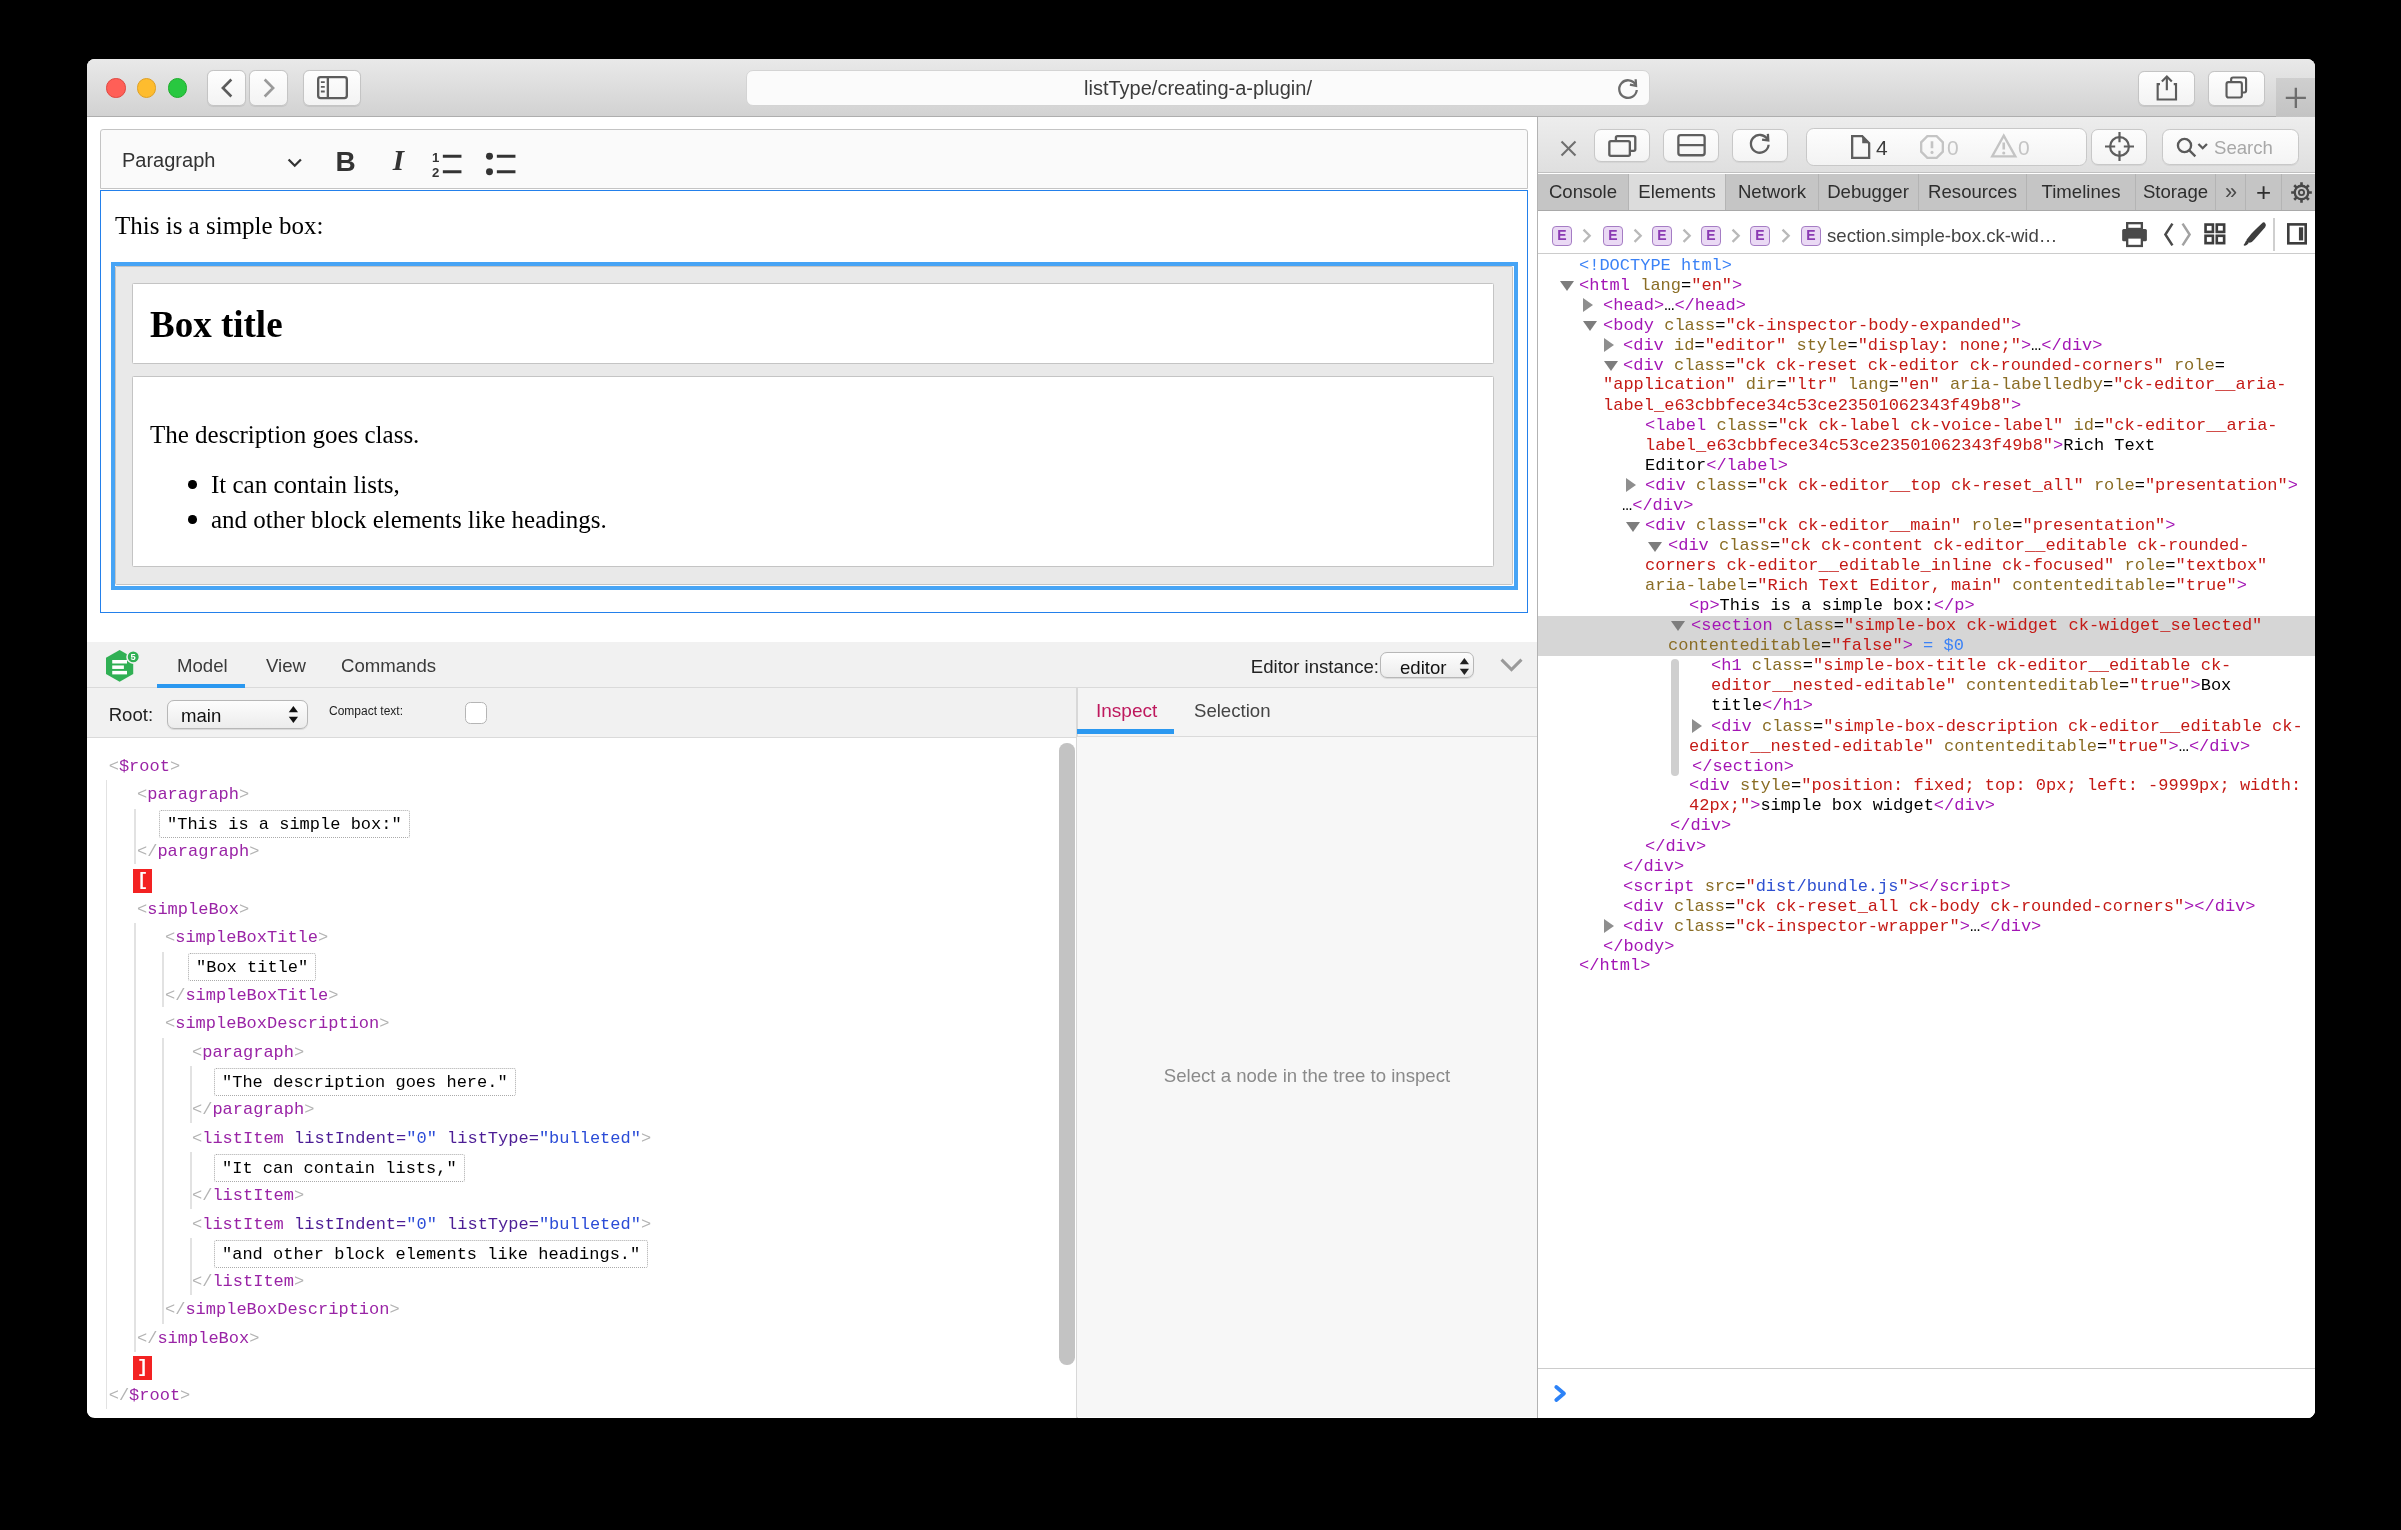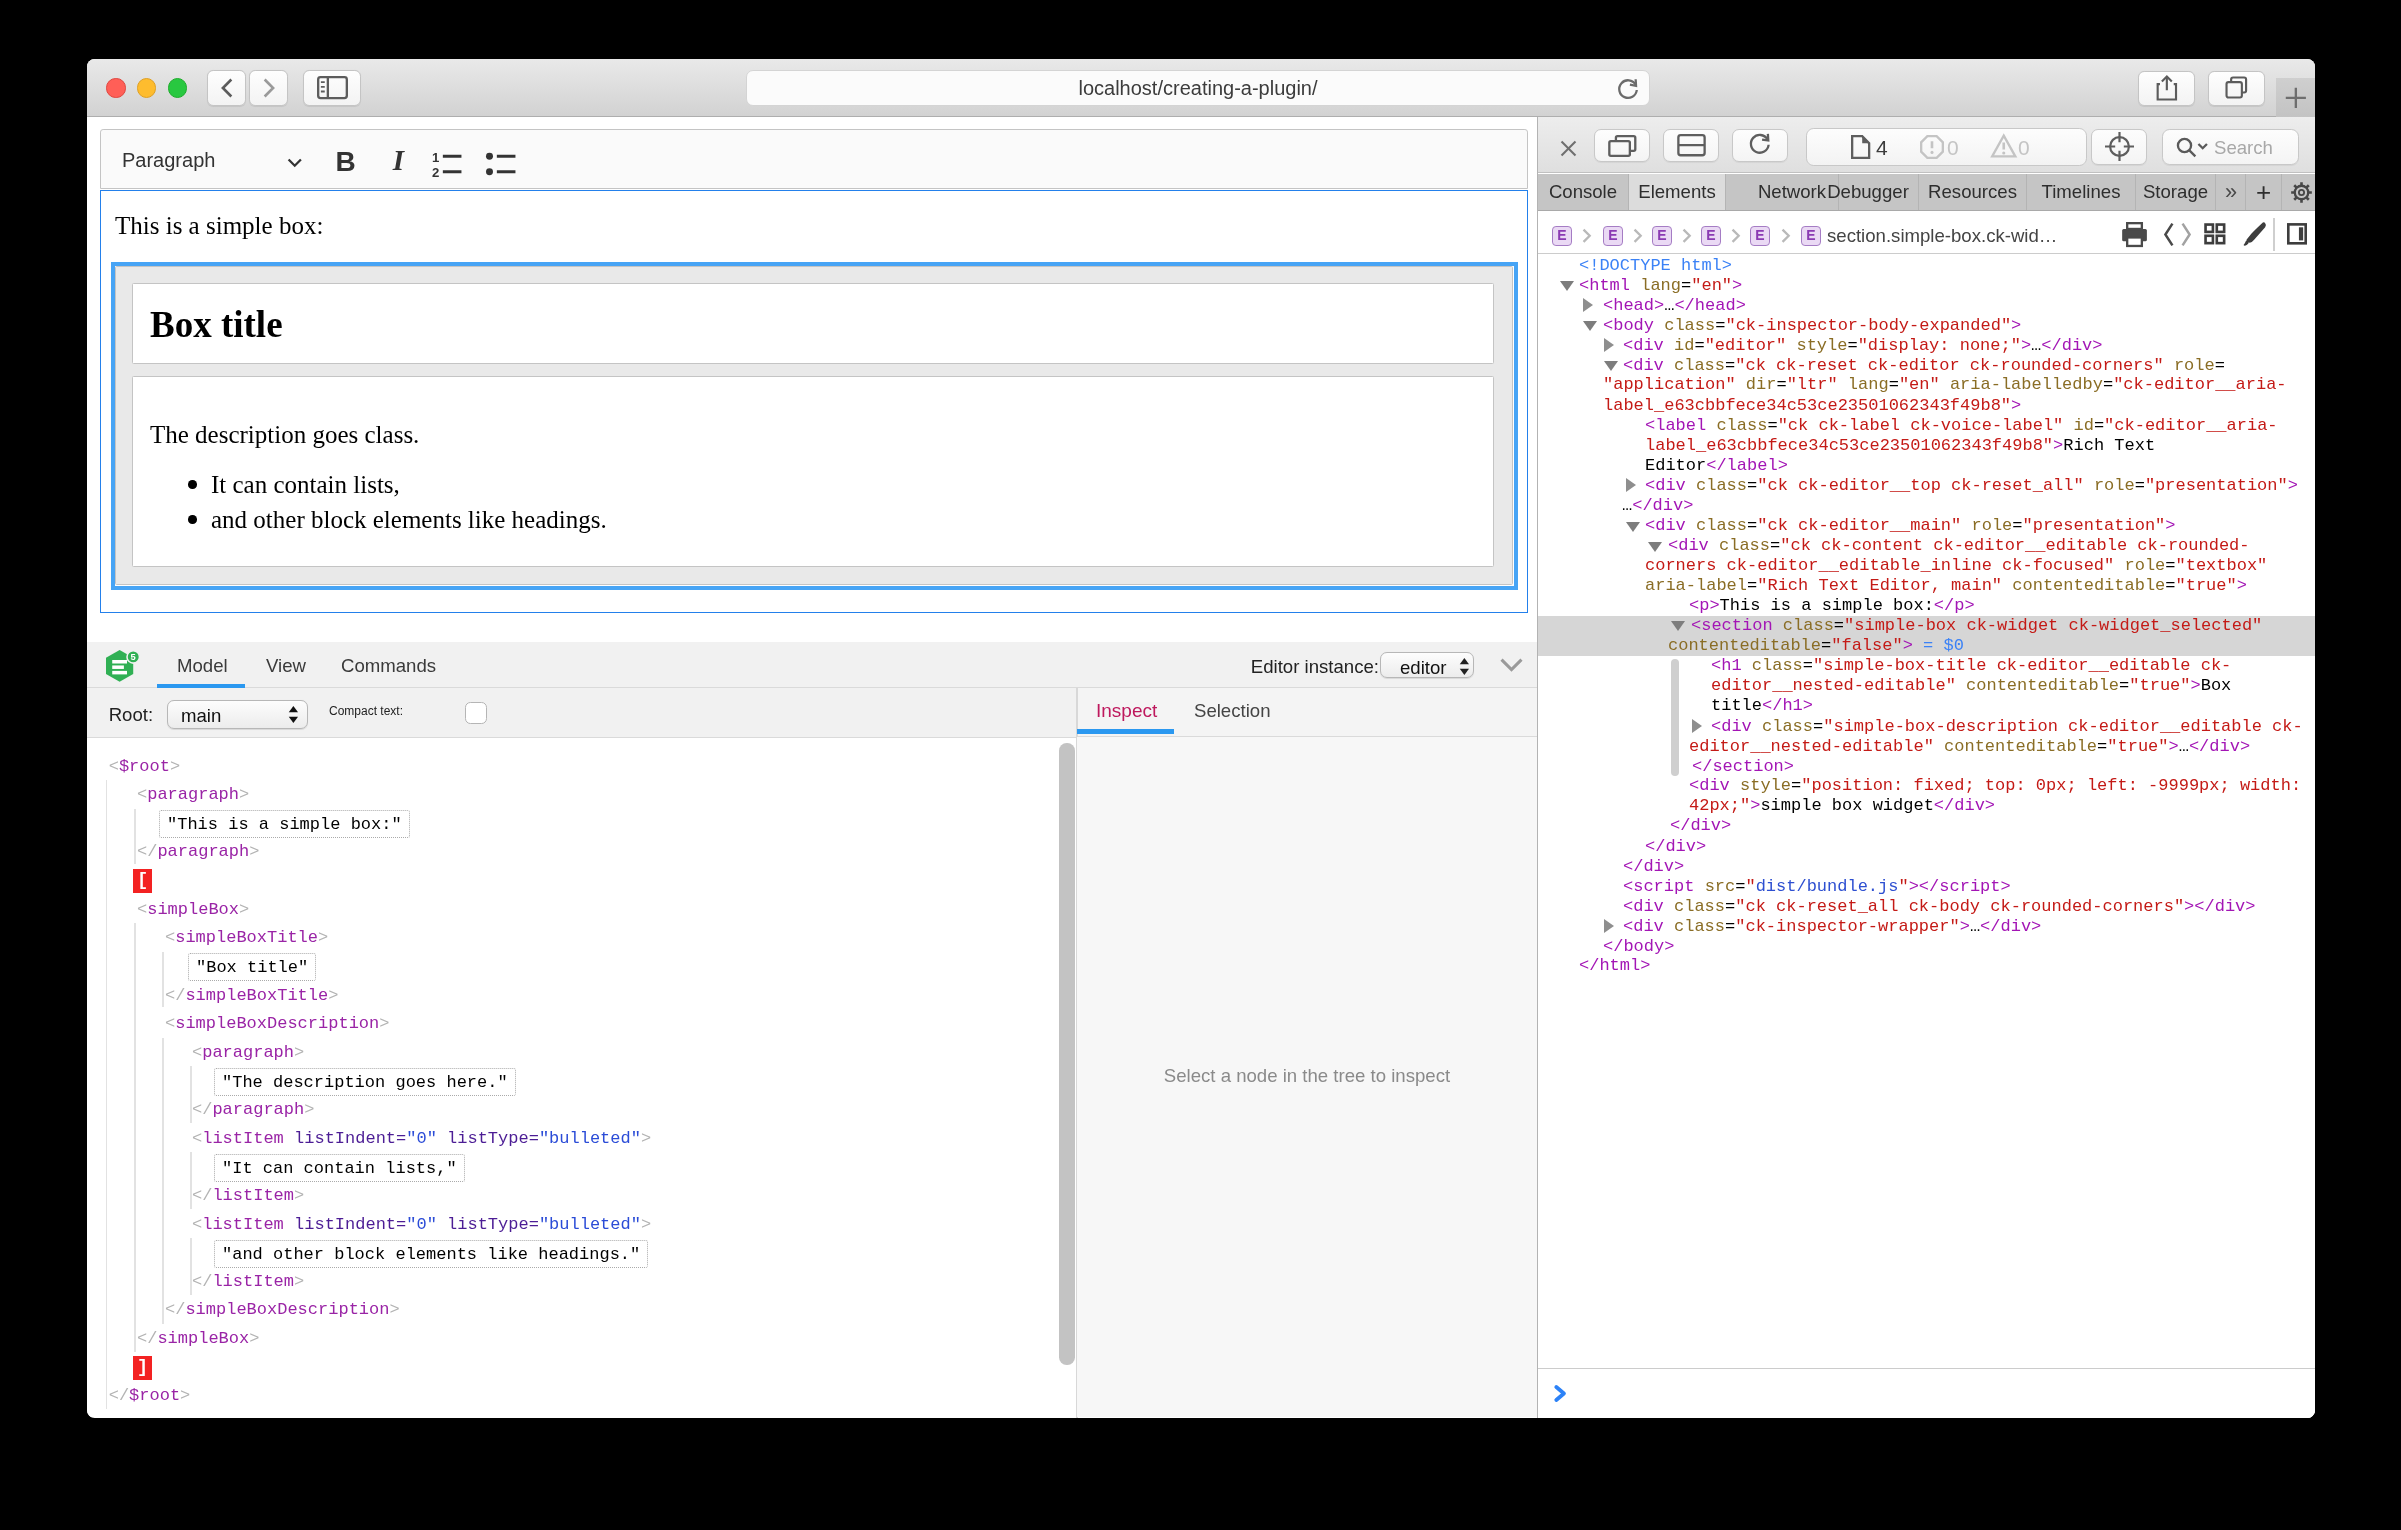--- a/index.html
+++ b/index.html
@@ -56,21 +56,21 @@
       <path d="M6 2 L17 13 L6 24" fill="none" stroke="#9a9a9a" stroke-width="3.4"></path>
     </svg>
 <div class="a btn" style="left:216px;top:10.8px;width:58px;height:36px"></div>
 <svg class="a" style="left:230px;top:17px" width="31" height="24" viewBox="0 0 40 31">
  <rect x="1.5" y="1.5" width="37" height="27" rx="3" fill="none" stroke="#5c5c5c" stroke-width="3"></rect>
  <line x1="14" y1="2" x2="14" y2="28" stroke="#5c5c5c" stroke-width="3"></line>
  <line x1="5" y1="8" x2="10" y2="8" stroke="#5c5c5c" stroke-width="2.4"></line>
  <line x1="5" y1="14" x2="10" y2="14" stroke="#5c5c5c" stroke-width="2.4"></line>
  <line x1="5" y1="20" x2="10" y2="20" stroke="#5c5c5c" stroke-width="2.4"></line>
 </svg>
-<div class="a" id="url">localhost/creating-a-plugin/</div>
+<div class="a" id="url">listType/creating-a-plugin/</div>
 <svg class="a" style="left:1528px;top:18px" width="26" height="26" viewBox="0 0 34 34">
  <path d="M27 10 A11.5 11.5 0 1 0 28.5 17" fill="none" stroke="#6b6b6b" stroke-width="3"></path>
  <path d="M27 3 L27.5 11.5 L19.5 10" fill="none" stroke="#6b6b6b" stroke-width="3"></path>
 </svg>
 <div class="a btn" style="left:2051px;top:11.6px;width:57px;height:35px"></div>
 <svg class="a" style="left:2069px;top:16.2px" width="21.7" height="26" viewBox="0 0 28 34">
  <path d="M5 12 L2 12 L2 32 L26 32 L26 12 L23 12" fill="none" stroke="#5c5c5c" stroke-width="2.8"></path>
  <line x1="14" y1="2.5" x2="14" y2="20" stroke="#5c5c5c" stroke-width="2.8"></line>
  <path d="M7.5 8.5 L14 2 L20.5 8.5" fill="none" stroke="#5c5c5c" stroke-width="2.8"></path>
 </svg>
@@ -242,21 +242,21 @@
 <div class="dbtn" style="left:2075px;top:70px;width:137px;height:36px;border-radius:7.7px"></div>
 <svg class="a" style="left:2089px;top:78px" width="32.5" height="21.7" viewBox="0 0 42 28">
  <circle cx="11" cy="11" r="8.5" fill="none" stroke="#5a5a5a" stroke-width="3"></circle>
  <line x1="17" y1="17" x2="25" y2="25" stroke="#5a5a5a" stroke-width="3"></line>
  <path d="M29 9 L34.5 14.5 L40 9" fill="none" stroke="#5a5a5a" stroke-width="3"></path>
 </svg>
 <div class="a" style="left:2127px;top:78px;font-size:18.6px;color:#a8a8a8">Search</div>
 <div class="a" id="dtabs"></div>
 <div class="dtab" style="left:1451px;width:91px;">Console</div>
 <div class="dtab" style="left:1542px;width:97px;background:#dcdcdc;">Elements</div>
-<div class="dtab" style="left:1639px;width:93px;margin-left:20px;">Network</div>
+<div class="dtab" style="left:1639px;width:93px;">Network</div>
 <div class="dtab" style="left:1731px;width:101px;">Debugger</div>
 <div class="dtab" style="left:1832px;width:108px;">Resources</div>
 <div class="dtab" style="left:1940px;width:109px;">Timelines</div>
 <div class="dtab" style="left:2049px;width:80px;">Storage</div>
 
 <div class="dtab" style="left:2130px;width:29px;font-size:21.7px;color:#4a4a4a">»</div>
 <div class="dtab" style="left:2159px;width:36px;font-size:26px;font-weight:300">+</div>
 <div class="dtab" style="left:2196px;width:32.5px;border-right:none"></div>
 <svg class="a" style="left:2203px;top:122px" width="23" height="23" viewBox="0 0 30 30">
  <circle cx="15" cy="15" r="8.8" fill="none" stroke="#474747" stroke-width="3"></circle>

